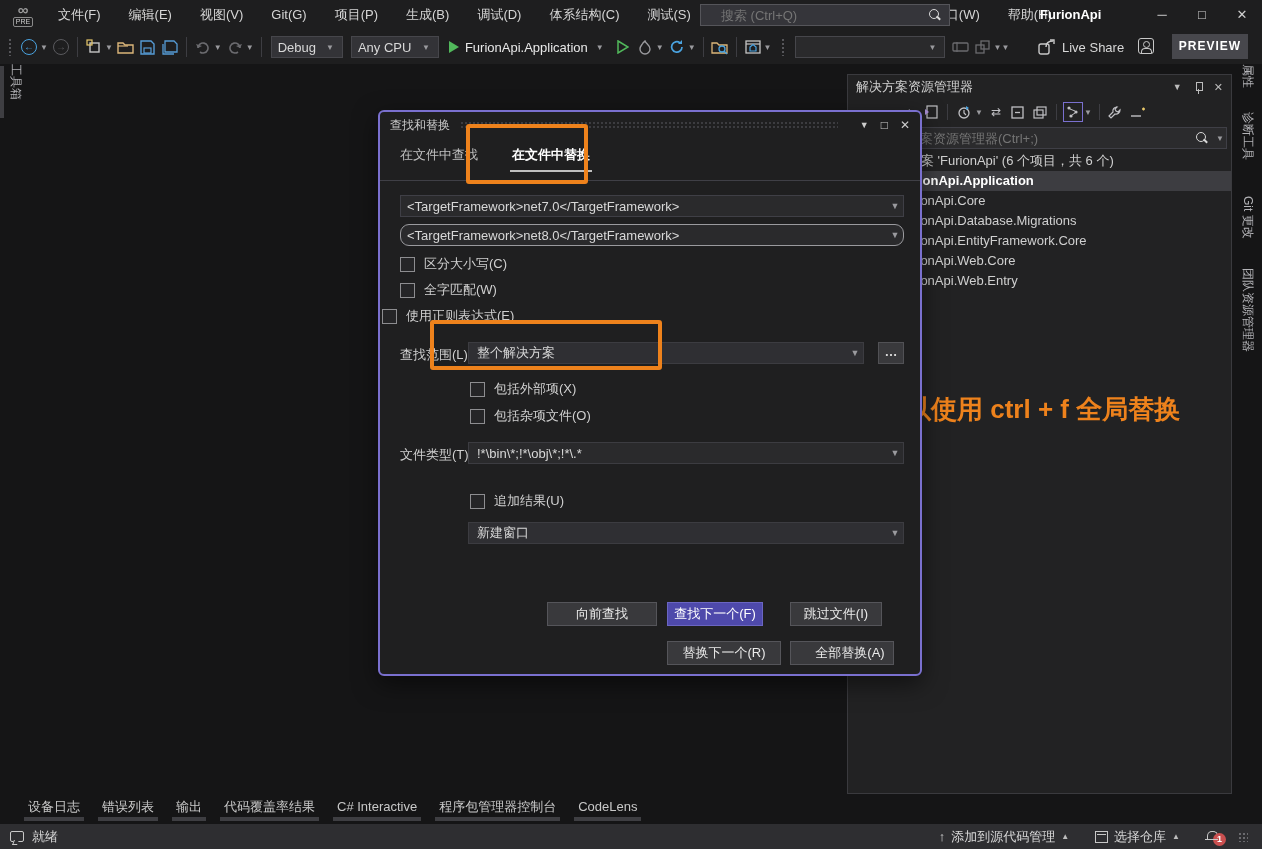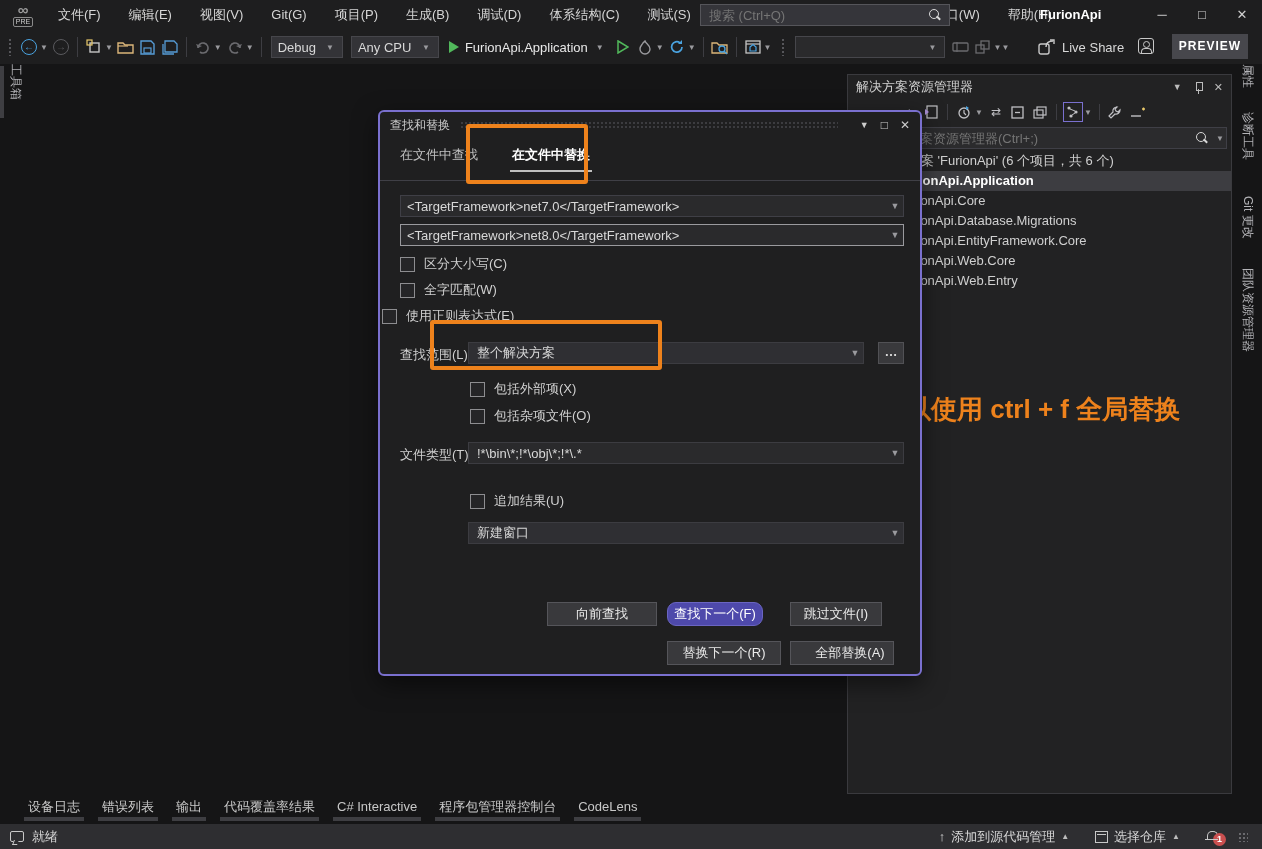--- a/index.html
+++ b/index.html
@@ -8,21 +8,21 @@
   #app { position:relative; width:1262px; height:849px; background:#151516; overflow:hidden; color:#cccccc; font-size:13px; }
 
   
   .titlebar { position:absolute; left:0; top:0; width:1262px; height:30px; background:#1e1e1f; display:flex; align-items:center; }
   .vslogo { width:26px; height:22px; margin-left:10px; position:relative; }
   .vslogo .m { color:#9b9b9b; font-weight:bold; font-size:15px; line-height:12px; display:block; text-align:center; }
   .vslogo .pre { display:block; font-size:7px; color:#cfcfcf; border:1px solid #8a8a8a; border-radius:2px; padding:0 2px; width:max-content; margin:1px auto 0; line-height:8px; }
   .menus { display:flex; margin-left:8px; }
   .mi { padding:0 14px; line-height:30px; color:#d6d6d6; cursor:default; }
   .tb-search { position:absolute; left:700px; top:4px; width:250px; height:22px; background:#35353a; border:1px solid #55555a; display:flex; align-items:center; }
-  .tb-search input { flex:1; background:transparent; border:none; outline:none; color:#ffffff; font-size:13px; padding:0 8px; font-family:"Liberation Sans",sans-serif; }
+  .tb-search input { flex:1; background:transparent; border:none; outline:none; color:#ffffff; font-size:13px; padding:0 20px; font-family:"Liberation Sans",sans-serif; }
   .mag { position:relative; width:14px; height:14px; margin-right:8px; }
   .mag::before { content:""; position:absolute; left:2px; top:1px; width:8px; height:8px; border:1.6px solid #d8d8d8; border-radius:50%; }
   .mag::after { content:""; position:absolute; left:9px; top:9px; width:5px; height:1.8px; background:#d8d8d8; transform:rotate(45deg); }
   .apptitle { position:absolute; left:1040px; top:0; line-height:30px; font-weight:bold; color:#ffffff; }
   .winbtns { position:absolute; right:0; top:0; display:flex; }
   .winbtn { width:40px; height:30px; text-align:center; line-height:30px; color:#cfcfcf; font-size:13px; }
 
   
   .toolbar { position:absolute; left:0; top:30px; width:1262px; height:34px; background:#1e1e1f; display:flex; align-items:center; }
   .grip { width:4px; height:18px; margin:0 6px 0 8px; background:radial-gradient(circle,#56565a 1px,transparent 1.1px); background-size:4px 4px; }
@@ -75,21 +75,21 @@
   .dlg-dots { flex:1; height:8px; margin:0 10px; background:radial-gradient(circle,#3c3c40 1px,transparent 1.1px); background-size:4px 4px; }
   .dlg-tic { margin-left:12px; color:#cccccc; font-size:12px; }
   .dlg-tabs { display:flex; padding:0 20px; height:34px; align-items:center; }
   .dlg-tab { margin-right:34px; color:#c0c0c0; position:relative; }
   .dlg-tab.active { color:#ffffff; font-weight:bold; }
   .dlg-tab.active::after { content:""; position:absolute; left:-2px; right:-2px; bottom:-8px; height:2px; background:#bfbfbf; }
   .dlg-sep { position:absolute; left:0; right:0; top:68px; height:1px; background:#3f3f46; }
   .fld { position:absolute; height:22px; background:#2a2a2c; border:1px solid #3f3f46; display:flex; align-items:center; }
   .fld input { flex:1; background:transparent; border:none; outline:none; color:#d8d8d8; font-size:13px; padding:0 6px; font-family:"Liberation Sans",sans-serif; }
   .fld .dd { width:16px; text-align:center; color:#9a9a9e; font-size:9px; }
-  .fld.bright { border-color:#9a9a9e; }
+  .fld.bright { border-color:#9a9a9e;border-radius:9px; }
   .cbrow { position:absolute; display:flex; align-items:center; color:#d0d0d0; }
   .cbox { width:15px; height:15px; border:1px solid #8d8d90; background:#252527; margin-right:9px; }
   .dlabel { position:absolute; color:#d0d0d0; }
   .combo { position:absolute; height:22px; background:#2f2f33; border:1px solid #3c3c41; display:flex; align-items:center; color:#d8d8d8; }
   .combo .txt { flex:1; padding:0 8px; white-space:nowrap; overflow:hidden; }
   .combo .dd { width:16px; text-align:center; color:#9a9a9e; font-size:9px; }
   .browse { position:absolute; width:26px; height:22px; background:#39393c; border:1px solid #515155; color:#d8d8d8; text-align:center; line-height:18px; font-weight:bold; }
   .dbtn { position:absolute; height:24px; background:#39393c; border:1px solid #55555a; color:#eaeaea; text-align:center; line-height:22px; }
   .dbtn.primary { background:#4e49ab; border-color:#6a65c2; color:#ffffff; }
   .orect { position:absolute; border:4px solid #ee821c; border-radius:3px; z-index:6; }
@@ -434,21 +434,21 @@
       <span class="cbox"></span>
       <span>追加结果(U)</span>
     </div>
 
     <div class="combo" style="left:88px; top:410px; width:436px;">
       <span class="txt">新建窗口</span>
       <span class="dd">▼</span>
     </div>
 
     <div class="dbtn" style="left:167px; top:490px; width:110px;">向前查找</div>
-    <div class="dbtn primary" style="left:287px; top:490px; width:96px;border-radius:9px;">查找下一个(F)</div>
+    <div class="dbtn primary" style="left:287px; top:490px; width:96px;">查找下一个(F)</div>
     <div class="dbtn" style="left:410px; top:490px; width:92px;">跳过文件(I)</div>
     <div class="dbtn" style="left:287px; top:529px; width:114px;">替换下一个(R)</div>
     <div class="dbtn" style="left:410px; top:529px; width:104px;padding-left:16px;">全部替换(A)</div>
 
     <div class="orect" style="left:86px; top:12px; width:122px; height:60px;"></div>
     <div class="orect" style="left:50px; top:208px; width:232px; height:50px;"></div>
   </div>
 
   <div class="btabs">
     <span class="btab">设备日志</span>

